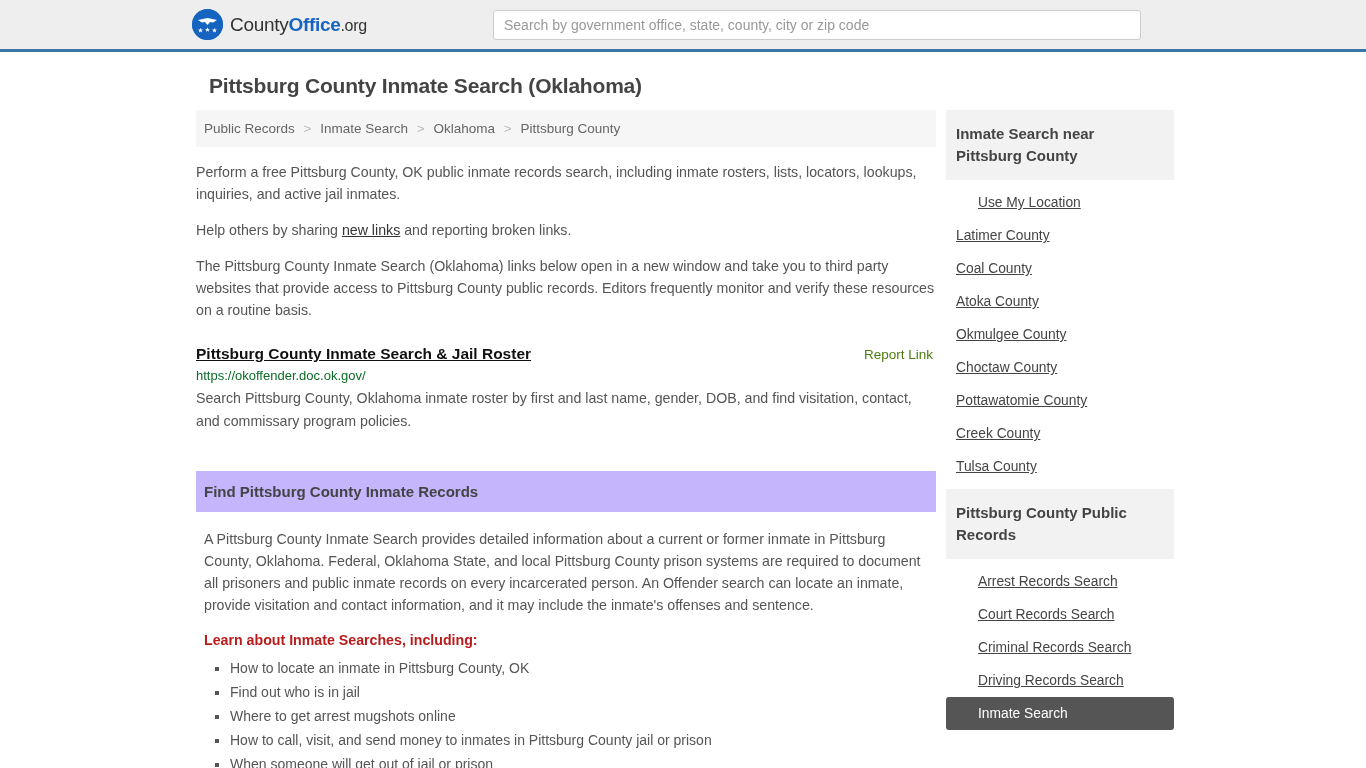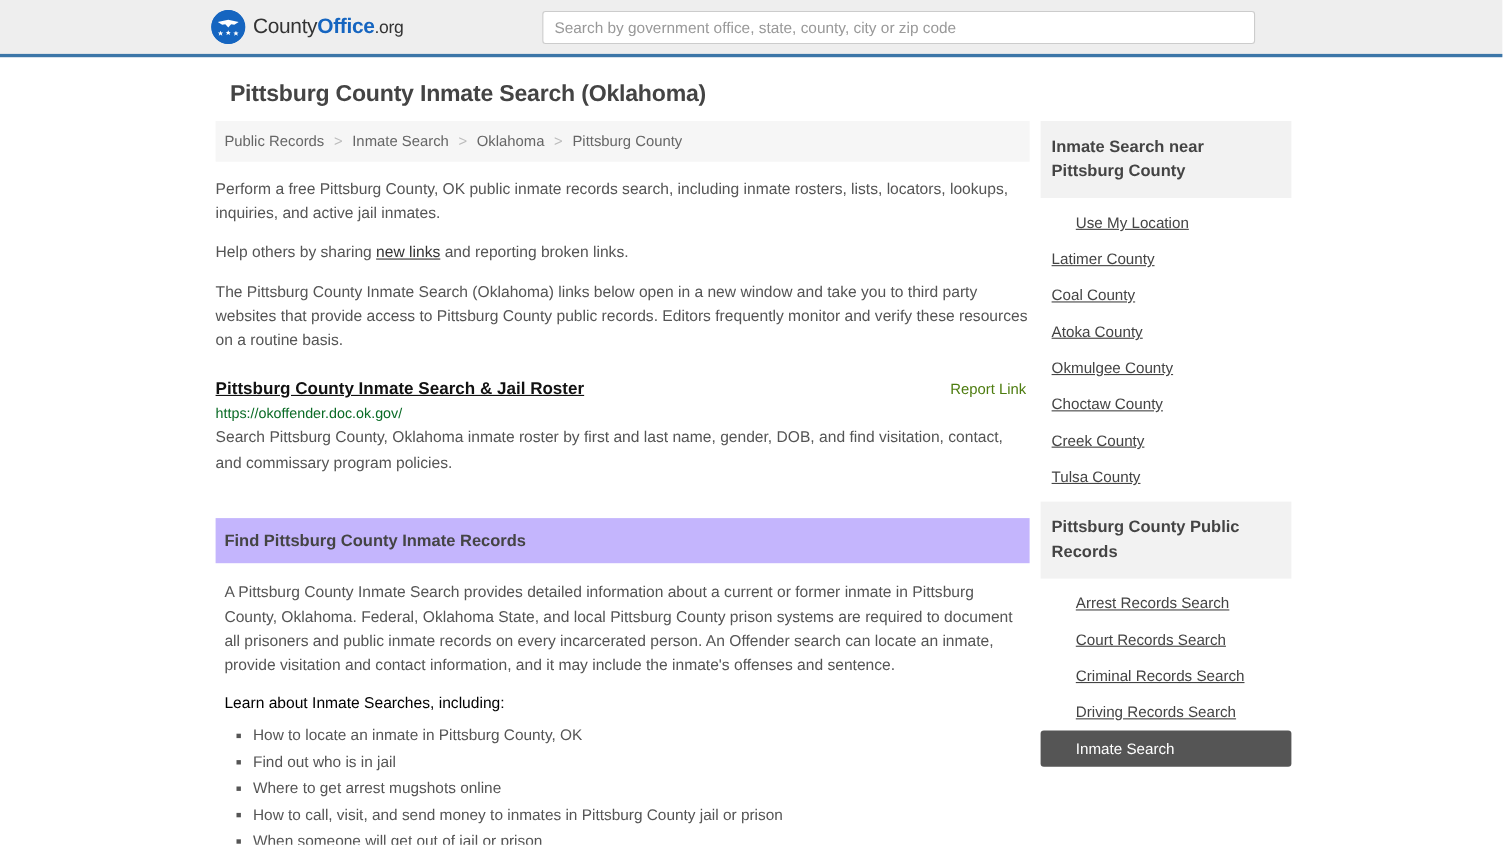--- a/index.html
+++ b/index.html
@@ -153,22 +153,22 @@
     background: #c4b5fd;
     padding: 12px 8px;
     font-size: 15px;
     font-weight: bold;
     color: #444444;
   }
   .section-body { padding: 16px 0 0 8px; }
   .section-body .para { margin-bottom: 16px; }
   .lead-in {
     font-size: 14.2px;
-    font-weight: normal;
-    color: #000000;
+    font-weight: bold;
+    color: #b91c1c;
     margin: 0 0 10px 0;
   }
   ul.bullets {
     margin: 0;
     padding-left: 26px;
     list-style: square;
   }
   ul.bullets li {
     font-size: 14px;
     line-height: 21px;
@@ -282,20 +282,21 @@
 
       <div class="side-block">
         <div class="side-head">Inmate Search near Pittsburg County</div>
         <div class="side-list">
           <a class="indented" href="#">Use My Location</a>
           <a href="#">Latimer County</a>
           <a href="#">Coal County</a>
           <a href="#">Atoka County</a>
           <a href="#">Okmulgee County</a>
           <a href="#">Choctaw County</a>
+          <a href="#">Pottawatomie County</a>
           <a href="#">Creek County</a>
           <a href="#">Tulsa County</a>
         </div>
       </div>
 
       <div class="side-block">
         <div class="side-head">Pittsburg County Public Records</div>
         <div class="side-list">
           <a class="indented" href="#">Arrest Records Search</a>
           <a class="indented" href="#">Court Records Search</a>

